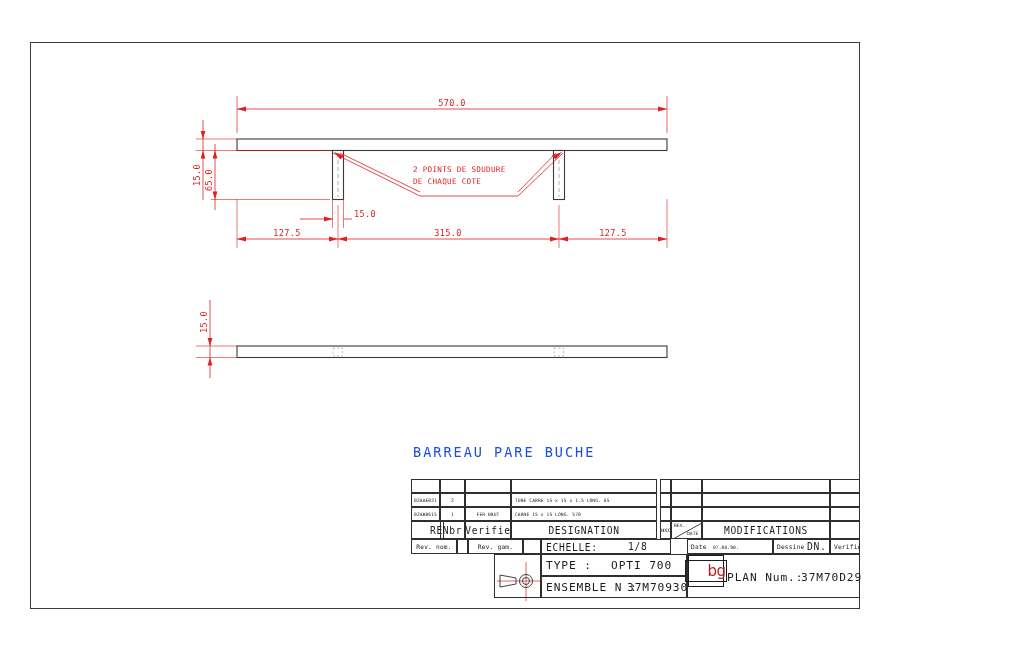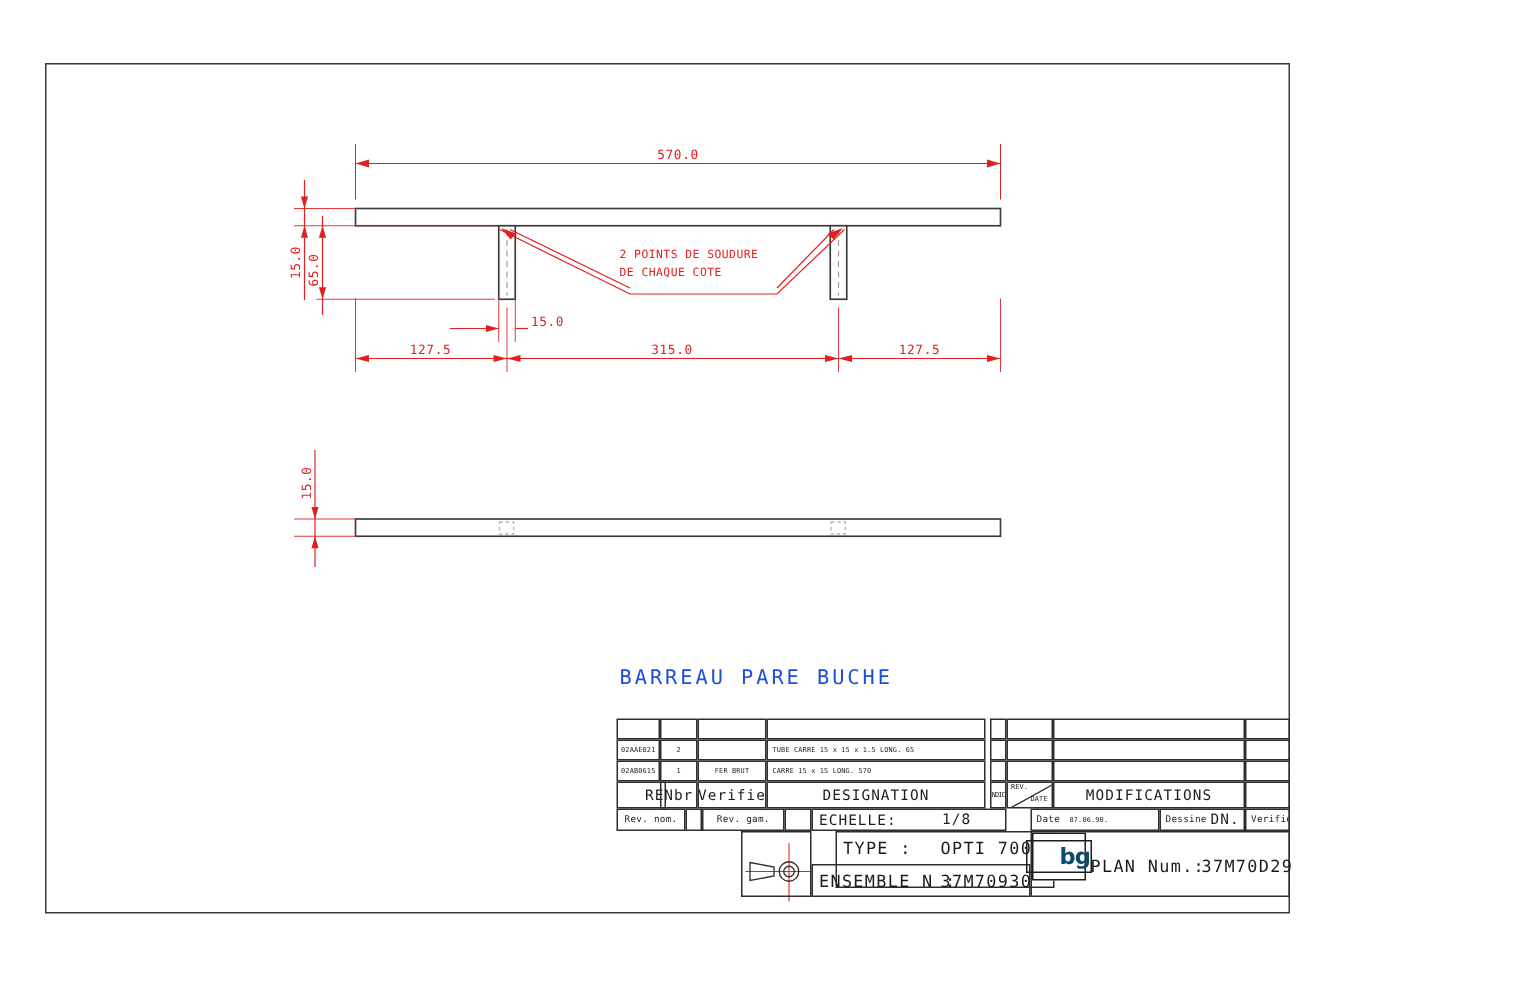--- a/index.html
+++ b/index.html
@@ -88,24 +88,24 @@
     box-sizing: border-box;
     border: 1.6px solid #1c1c1c;
     display: flex; align-items: center; justify-content: center;
     background: #fff;
   }
   .logoInner {
     width: 24px; height: 20px;
     border: 1.4px solid #1c1c1c;
     display: flex; align-items: center; justify-content: center;
     font-family: "DejaVu Sans", sans-serif;
-    font-weight: bold;
+    font-weight: normal;
     font-size: 15px;
     letter-spacing: -0.5px;
-    color: #0c4a6e;
+    color: #b91c1c;
     line-height: 1;
     padding-left: 21px;
   }
 </style>
 </head>
 <body>
 
 <div id="sheet">
 
   <div class="frame"></div>
@@ -268,21 +268,21 @@
     <div class="tb" style="left:362px;top:60px; width:57px; height:15px; position:absolute;">
       <span class="small" style="position:absolute;left:3px;top:3px;">Dessine</span>
       <span class="med" style="position:absolute;left:33px;top:1px;">DN.</span>
     </div>
 
     <div class="tb small l" style="left:419px;top:60px; width:30px;  height:15px;">Verifie</div>
 
 
     <div class="tb" style="left:83px; top:75px; width:47px; height:44px;"></div>
 
-    <div class="tb" style="left:146px;top:75px; width:146px; height:38px; position:absolute;text-align:right;">
+    <div class="tb" style="left:130px;top:75px; width:146px; height:22px; position:absolute;text-align:right;">
       <span class="big" style="position:absolute;left:4px;top:4px;">TYPE :</span>
       <span class="big" style="position:absolute;left:69px;top:4px;">OPTI 700</span>
     </div>
 
     <div class="tb" style="left:130px;top:97px; width:146px; height:22px; position:absolute;">
       <span class="big" style="position:absolute;left:4px;top:4px;">ENSEMBLE N :</span>
       <span class="big" style="position:absolute;left:85px;top:4px;">37M70930</span>
     </div>
 
     <div class="tb" style="left:276px;top:75px; width:173px; height:44px;"></div>

